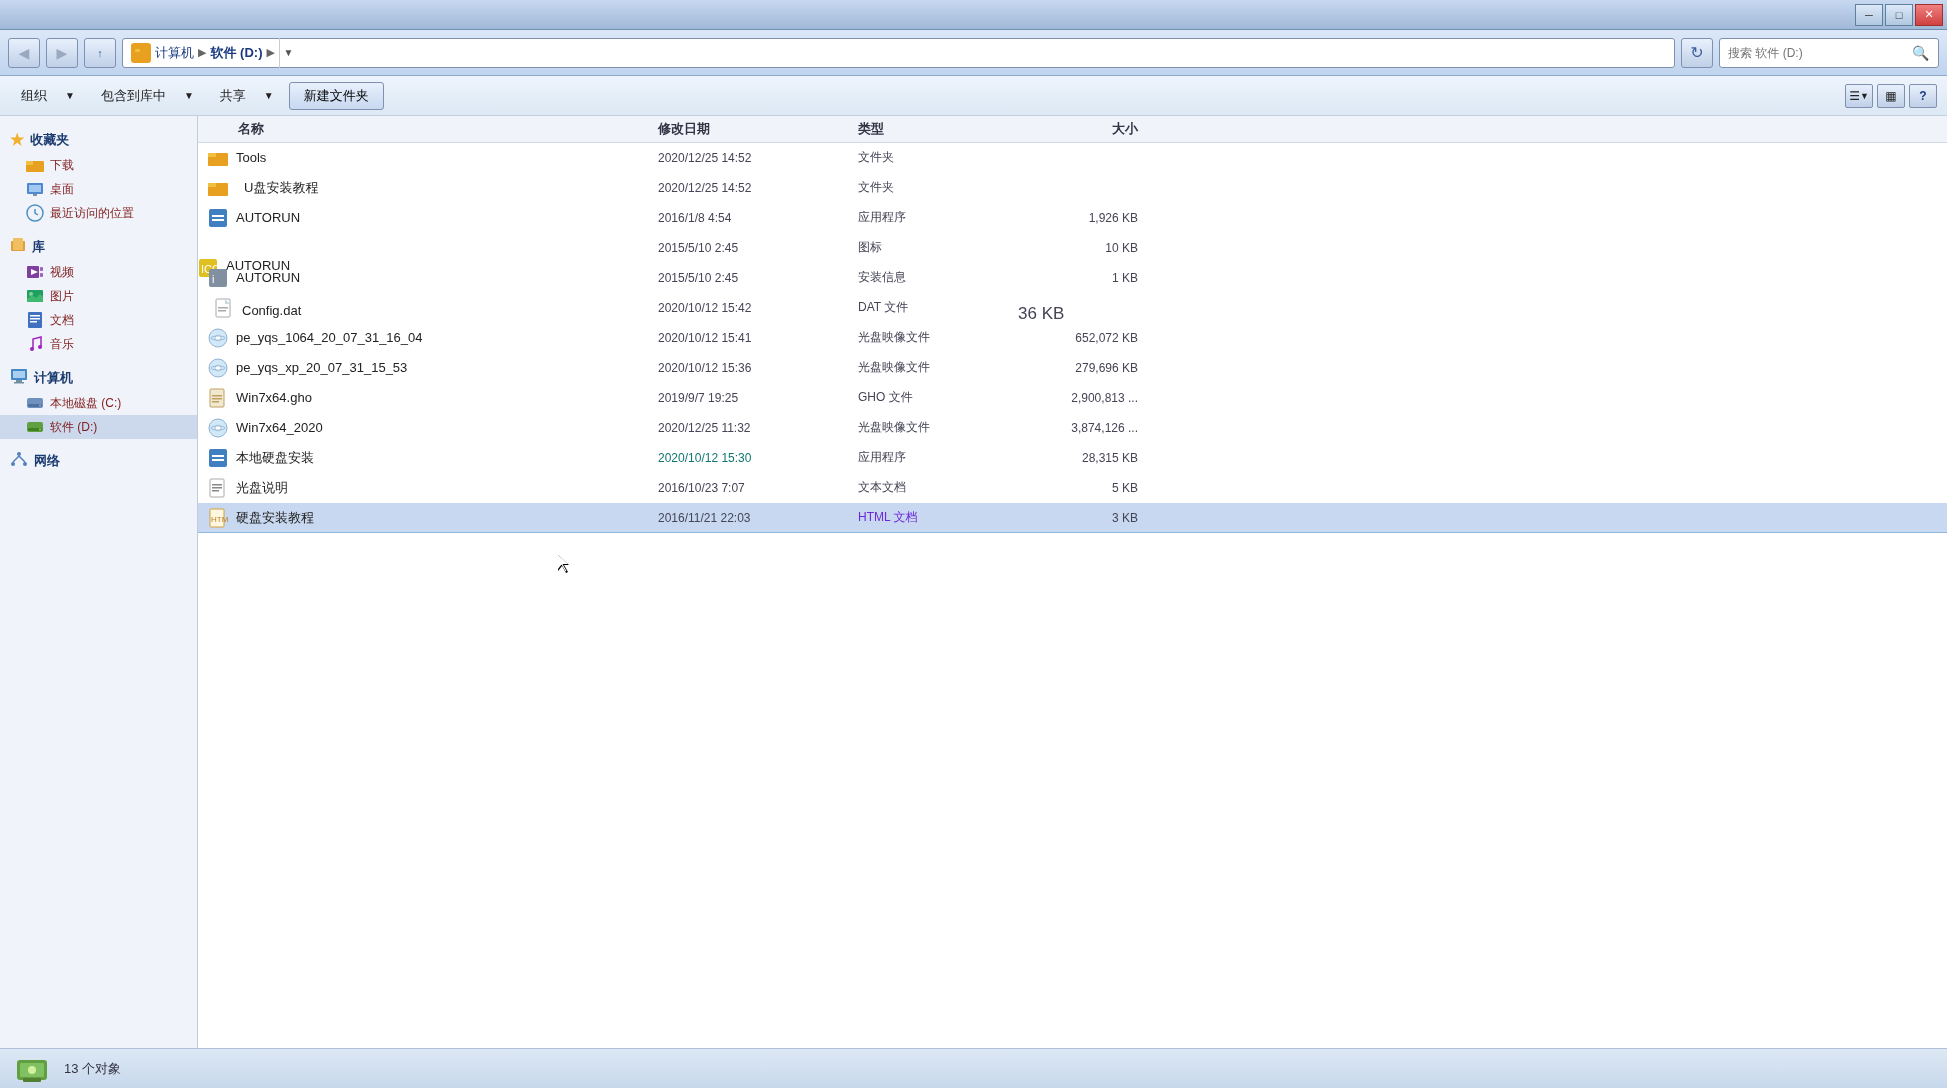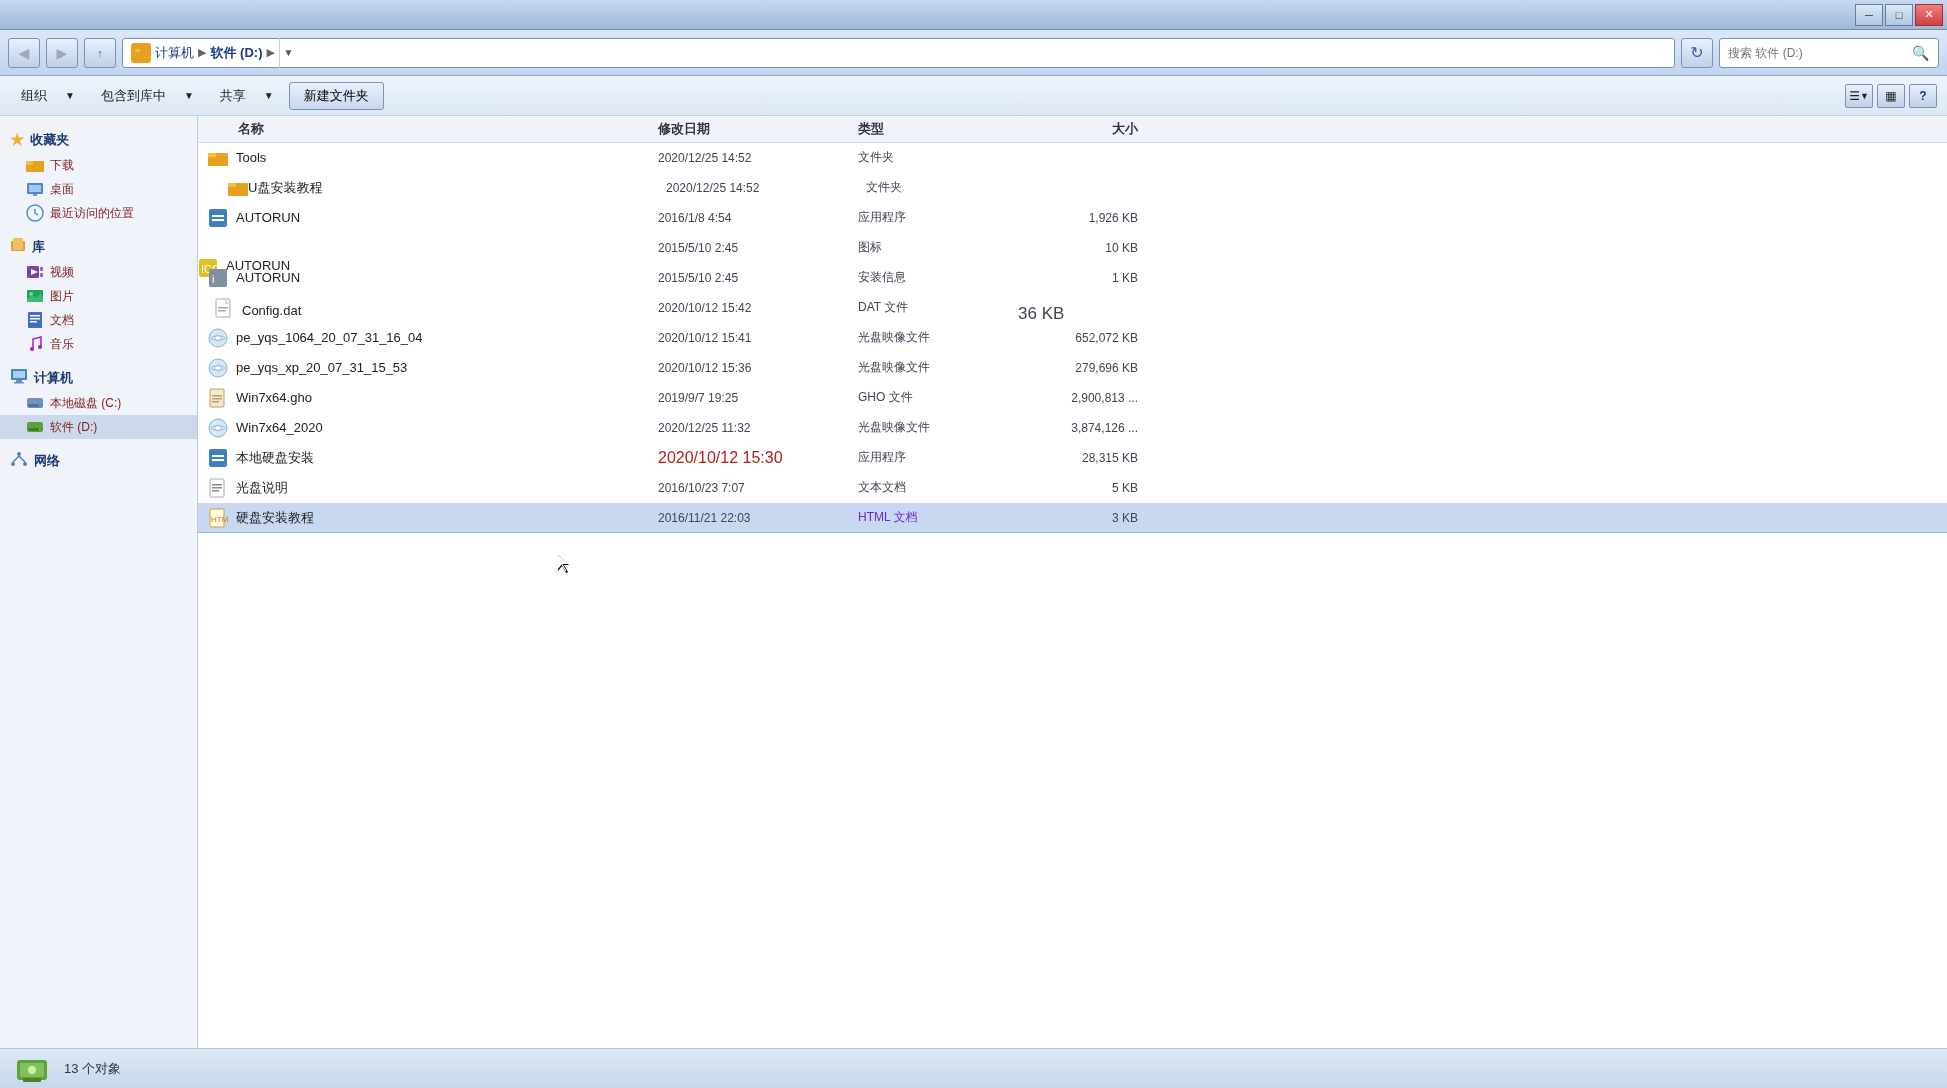--- a/index.html
+++ b/index.html
@@ -559,21 +559,21 @@
                 <rect x="0" y="3" width="8" height="4" fill="#f0c040" rx="1 1 0 0"></rect>
               </svg>
       </div>
       <span>Tools</span>
     </div>
     <div class="col-date" style="width:200px; font-size:12px; color:#445;">2020/12/25 14:52</div>
     <div class="col-type" style="width:160px; font-size:12px; color:#445;">文件夹</div>
     <div class="col-size" style="width:140px; text-align:right; padding-right:20px; font-size:12px; color:#445;"></div>
   </div>
         <div class="file-row">
-    <div class="col-name" style="width:460px; display:flex; align-items:center; gap:0; padding-left:22px;margin-left:8px;">
+    <div class="col-name" style="width:460px; display:flex; align-items:center; gap:16px; padding-left:10px;">
       <div class="file-icon-img">
         <svg width="20" height="16" viewBox="0 0 20 16">
                 <rect x="0" y="3" width="20" height="13" fill="#e8a020" rx="1"></rect>
                 <rect x="0" y="3" width="8" height="4" fill="#f0c040" rx="1 1 0 0"></rect>
               </svg>
       </div>
       <span>U盘安装教程</span>
     </div>
     <div class="col-date" style="width:200px; font-size:12px; color:#445;">2020/12/25 14:52</div>
     <div class="col-type" style="width:160px; font-size:12px; color:#445;">文件夹</div>
@@ -703,21 +703,21 @@
     <div class="col-name" style="width:460px; display:flex; align-items:center; gap:8px; padding-left:10px;">
       <div class="file-icon-img">
         <svg width="20" height="20" viewBox="0 0 20 20">
                 <rect x="1" y="1" width="18" height="18" fill="#4080c0" rx="2"></rect>
                 <rect x="4" y="7" width="12" height="2" fill="white"></rect>
                 <rect x="4" y="11" width="12" height="2" fill="white"></rect>
               </svg>
       </div>
       <span>本地硬盘安装</span>
     </div>
-    <div class="col-date" style="width:200px; font-size:16px; color:#b91c1c;">2020/10/12 15:30</div>
+    <div class="col-date" style="width:200px; font-size:12px; color:#0f766e;">2020/10/12 15:30</div>
     <div class="col-type" style="width:160px; font-size:12px; color:#445;">应用程序</div>
     <div class="col-size" style="width:140px; text-align:right; padding-right:20px; font-size:12px; color:#445;">28,315 KB</div>
   </div>
         <div class="file-row">
     <div class="col-name" style="width:460px; display:flex; align-items:center; gap:8px; padding-left:10px;">
       <div class="file-icon-img">
         <svg width="20" height="20" viewBox="0 0 20 20">
                 <rect x="2" y="1" width="14" height="18" fill="white" stroke="#aaa" rx="1"></rect>
                 <rect x="4" y="6" width="10" height="1.5" fill="#888"></rect>
                 <rect x="4" y="9" width="10" height="1.5" fill="#888"></rect>

